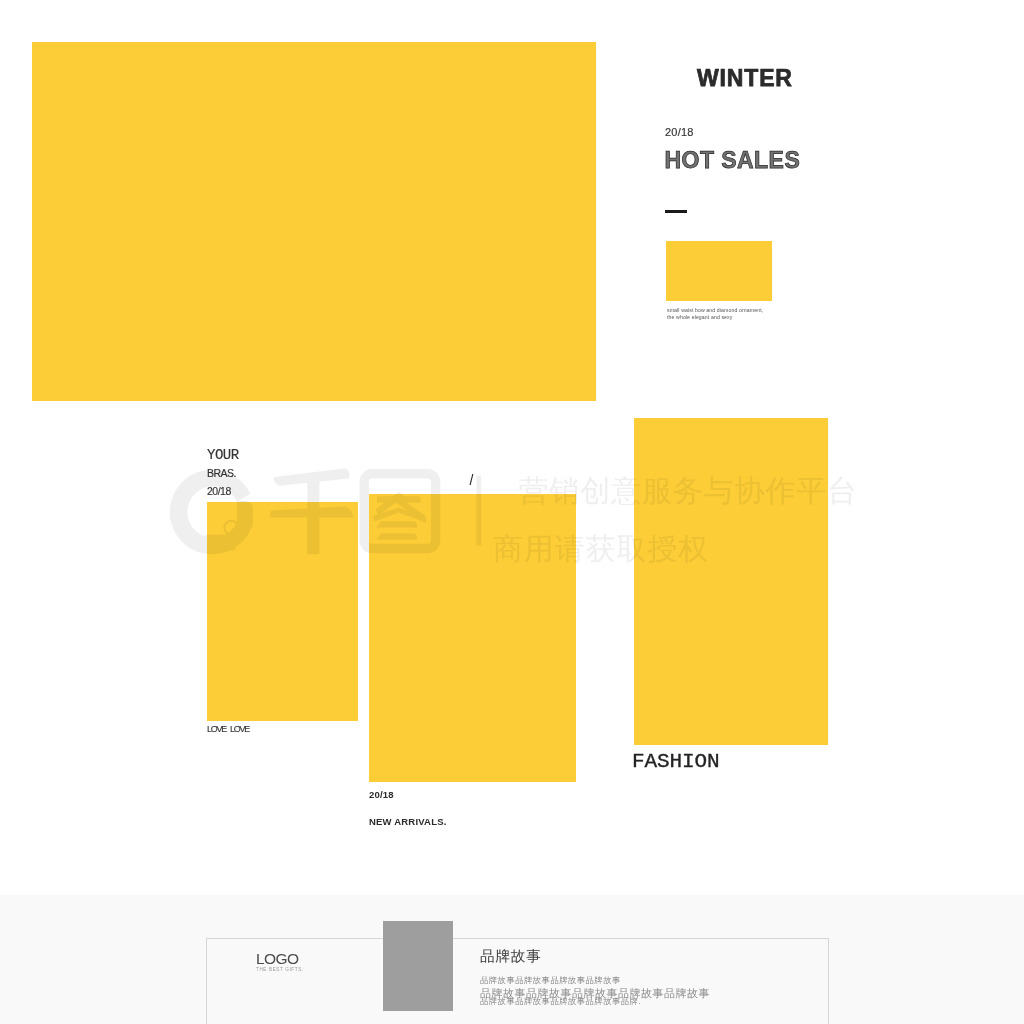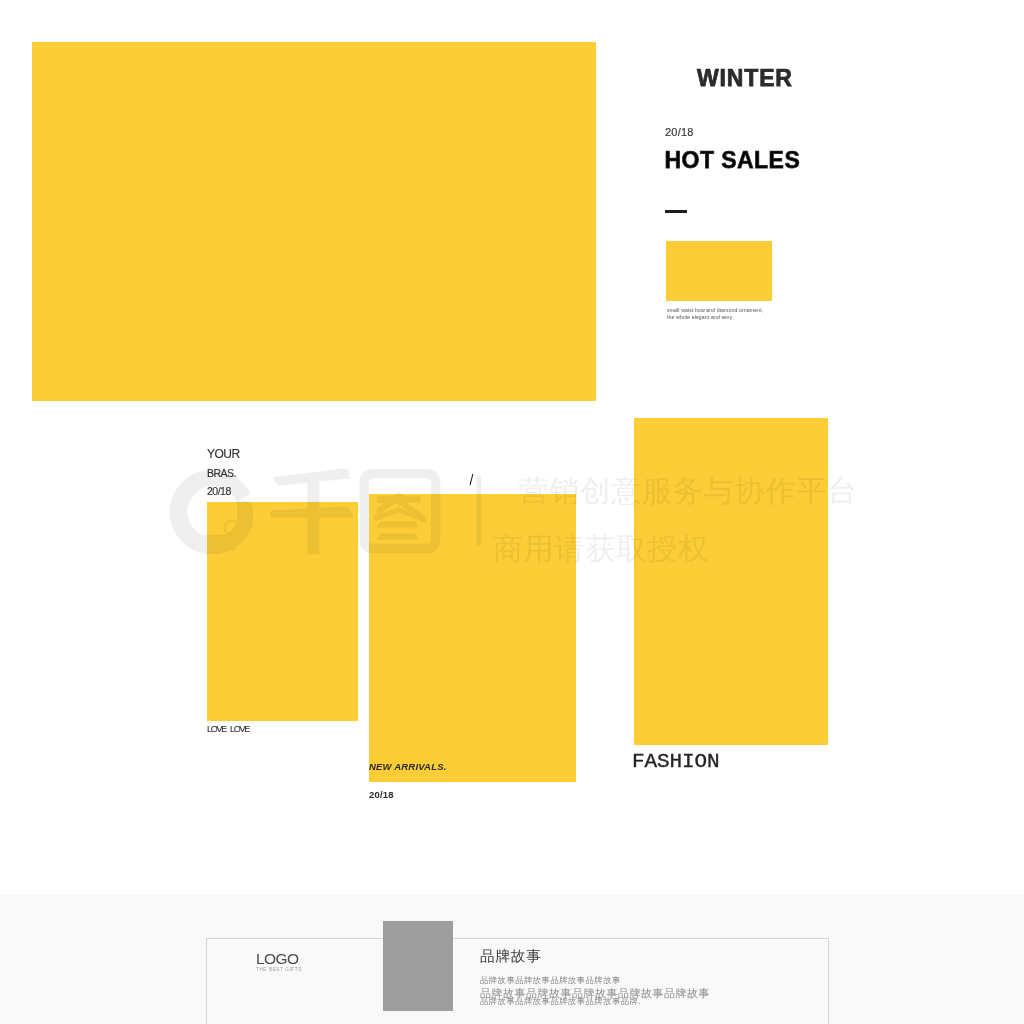--- a/index.html
+++ b/index.html
@@ -7,38 +7,38 @@
   body{width:1024px;height:1024px;background:var(--page-bg,#ffffff);font-family:"Liberation Sans",sans-serif;overflow:hidden;}
   #stage{position:relative;width:1024px;height:1024px;background:var(--page-bg,#fff);overflow:hidden;}
   .blk{position:absolute;background:var(--yellow,#FCCD36);}
   .txt{position:absolute;color:#333;white-space:nowrap;}
   .rule{position:absolute;background:#1b1b1b;}
 
   
   .hero-blk{left:32px;top:42px;width:564px;height:359px;}
   .hero-season{left:665px;top:65px;font-size:23px;font-weight:bold;letter-spacing:0.85px;color:#2b2b2b;margin-left:32px;-webkit-text-stroke:0.75px #2b2b2b;}
   .hero-date{left:665px;top:125.5px;font-size:11px;color:#333333;letter-spacing:0.2px;-webkit-text-stroke:0.15px #333333;}
-  .hero-headline{left:664.5px;top:146.5px;font-size:23px;font-weight:bold;letter-spacing:0.45px;color:#000000;-webkit-text-stroke:0.75px #2b2b2b;}
+  .hero-headline{left:664.5px;top:146.5px;font-size:23px;font-weight:bold;letter-spacing:0.45px;color:#737373;-webkit-text-stroke:0.75px #2b2b2b;}
   .hero-rule{left:665px;top:210px;width:22px;height:2.5px;}
   .hero-swatch{left:666px;top:241px;width:106px;height:60px;}
   .hero-cap1{left:667px;top:307px;font-size:5.2px;color:#555;letter-spacing:0.1px;}
   .hero-cap2{left:667px;top:314px;font-size:5.2px;color:#555;letter-spacing:0.1px;}
 
   
-  .pa-l1{left:207px;top:447px;font-size:12px;color:#333333;letter-spacing:-0.5px;-webkit-text-stroke:0.15px #333333;}
+  .pa-l1{left:207px;top:447px;font-size:14px;color:#333333;letter-spacing:-0.5px;font-family:Liberation Mono, monospace;-webkit-text-stroke:0.15px #333333;}
   .pa-l2{left:207px;top:467px;font-size:10.5px;color:#333333;letter-spacing:-0.5px;-webkit-text-stroke:0.15px #333333;}
   .pa-l3{left:207px;top:484.5px;font-size:10.5px;color:#333333;letter-spacing:-0.5px;-webkit-text-stroke:0.15px #333333;}
   .pa-blk{left:207px;top:502px;width:151px;height:219px;}
   .pa-foot{left:207px;top:724px;font-size:9px;color:#333;letter-spacing:-1.25px;word-spacing:2.8px;-webkit-text-stroke:0.12px #333;}
 
   
   .pb-slash{left:469.5px;top:471.5px;font-size:14px;color:#222;}
   .pb-blk{left:369px;top:494px;width:207px;height:288px;}
   .pb-date{left:369px;top:789px;font-size:9.5px;font-weight:bold;color:#2b2b2b;letter-spacing:0.2px;}
-  .pb-label{left:369px;top:761px;font-size:9.5px;font-weight:bold;color:#2b2b2b;letter-spacing:0.2px;font-style:italic;}
+  .pb-label{left:369px;top:816px;font-size:9.5px;font-weight:bold;color:#2b2b2b;letter-spacing:0.2px;}
 
   
   .pc-blk{left:634px;top:418px;width:194px;height:327px;}
   .pc-label{left:632px;top:750px;font-size:21px;color:#232323;letter-spacing:-0.1px;font-family:Liberation Mono, monospace;-webkit-text-stroke:0.35px #232323;}
 
   
   .panel{position:absolute;left:0;top:895px;width:1024px;height:129px;background:var(--panel-bg,#F9F9F9);}
   .panel-card{position:absolute;left:206px;top:938px;width:623px;height:120px;border:1px solid var(--card-border,#d6d6d6);box-sizing:border-box;background:transparent;}
   .brand-logo{left:256px;top:950px;font-size:15.5px;color:#4a4a4a;letter-spacing:-0.6px;font-weight:300;}
   .brand-tag{left:256px;top:966.5px;font-size:4.6px;color:#9a9a9a;letter-spacing:0.62px;}

